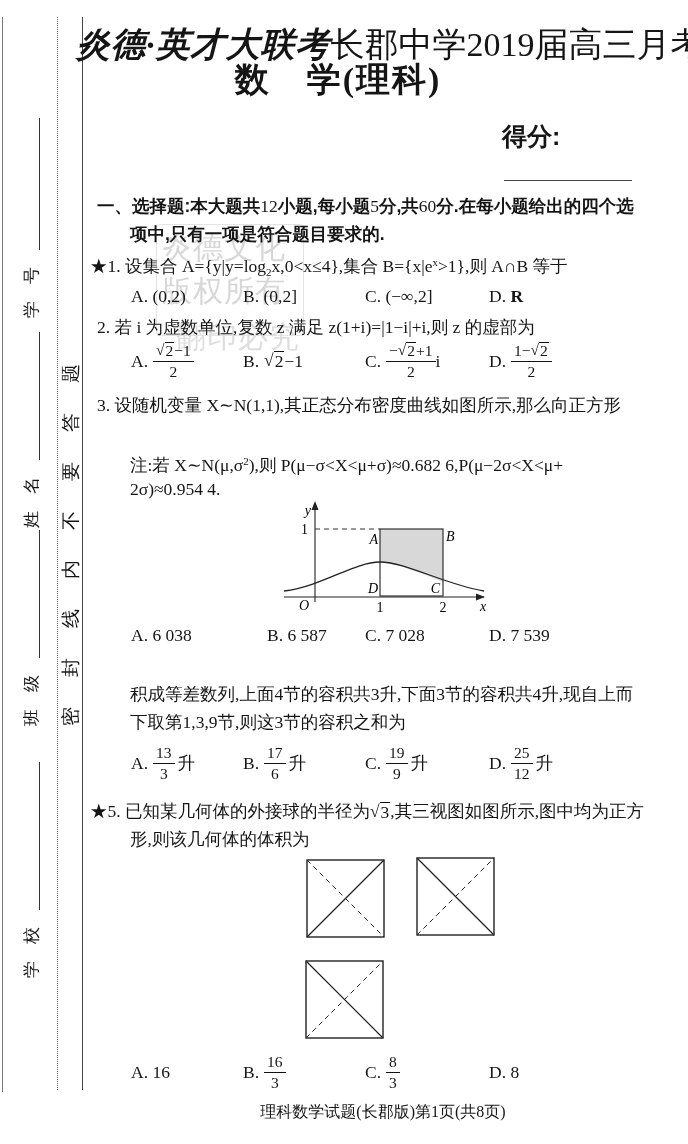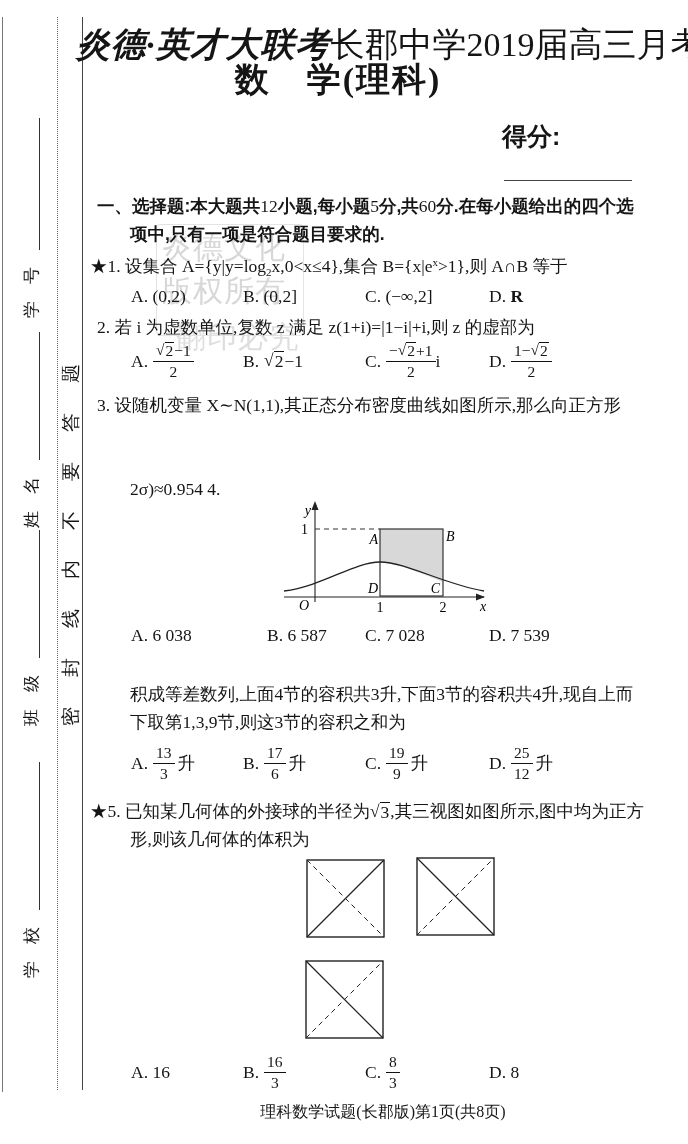--- a/index.html
+++ b/index.html
@@ -146,20 +146,21 @@
           <span class="sqrt">
             <span class="rsign">√</span>
             <span class="runder">2</span>
           </span>
         </span>
         <span class="fden">2</span>
       </span>
   </div>
 
   <div class="tline" style="left:97px;top:395px;">3. 设随机变量 X∼N(1,1),其正态分布密度曲线如图所示,那么向正方形</div>
+  <div class="tline" style="left:130px;top:451px;"><span>注:若 X∼N(μ,σ</span><sup>2</sup><span>),则 P(μ−σ&lt;X&lt;μ+σ)≈0.682 6,P(μ−2σ&lt;X&lt;μ+</span></div>
   <div class="tline" style="left:130px;top:479px;">2σ)≈0.954 4.</div>
 
   <div class="graph">
     <svg width="215" height="132" viewBox="0 0 215 132">
       <path d="M102,33 L165,33 L165,86 C145,78 122,68 102,66 Z" stroke="none" fill="#d8d8d8"></path>
       <rect x="102" y="33" width="63" height="67" fill="none" stroke="#333" stroke-width="1.2"></rect>
       <path d="M6,95 C45,90 76,66 102,66 C128,66 165,88 206,95" fill="none" stroke="#222" stroke-width="1.3"></path>
       <line x1="37" y1="8" x2="37" y2="106" stroke="#222" stroke-width="1.1"></line>
       <line x1="6" y1="101" x2="206" y2="101" stroke="#222" stroke-width="1.1"></line>
       <polygon points="33.5,14 37,5 40.5,14" fill="#222"></polygon>

